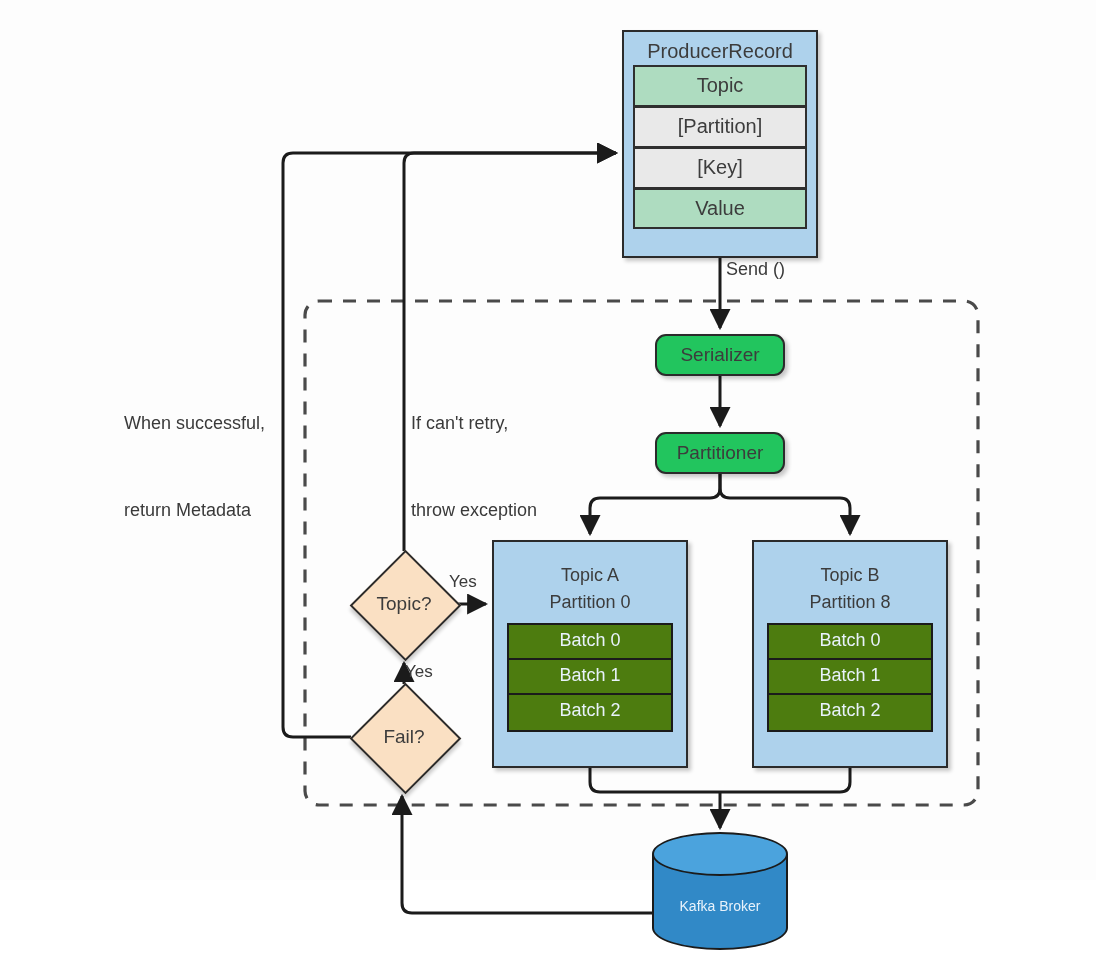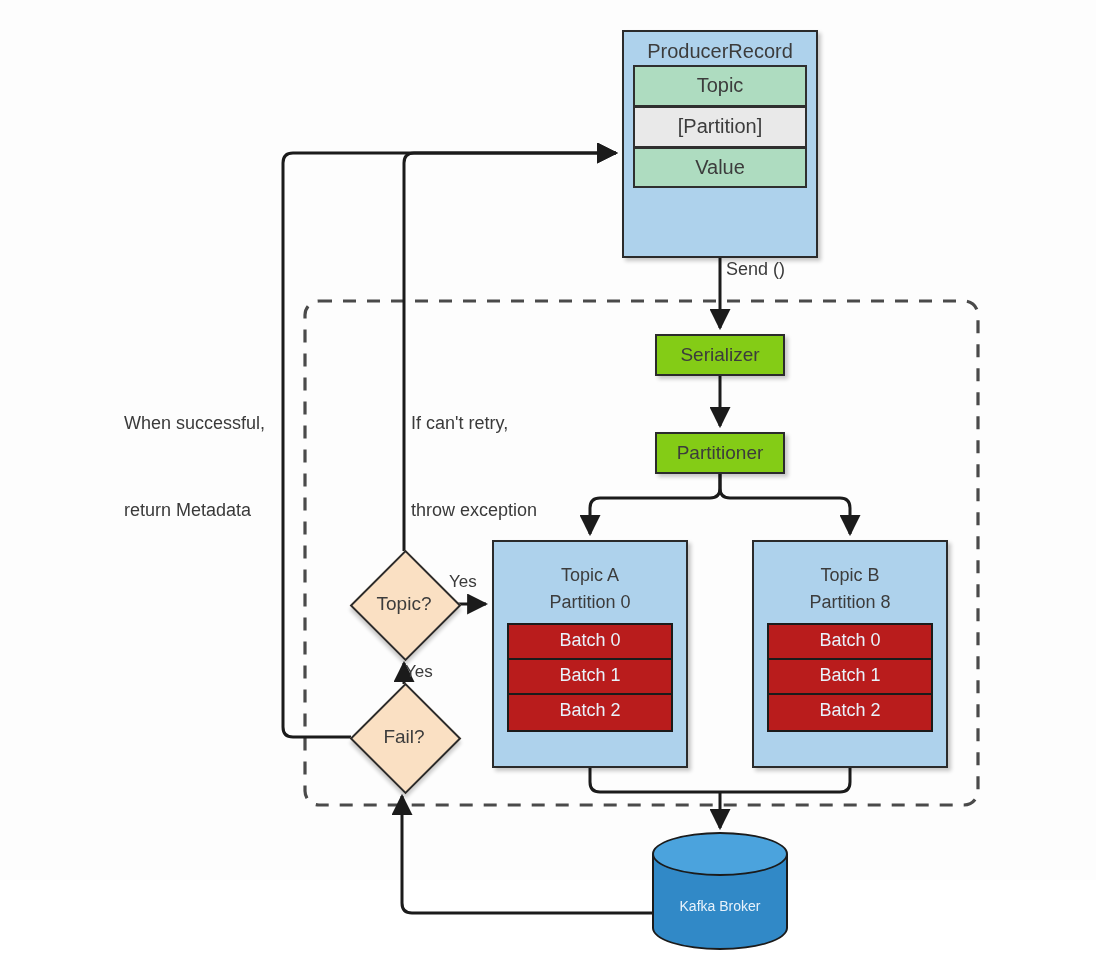--- a/index.html
+++ b/index.html
@@ -58,23 +58,24 @@
     line-height: 37px;
     font-size: 20px;
     color: #3c3c3c;
   }
   .pr-field.last { border-bottom-width: 2.2px; }
   .pr-field.green { background: #aedcc0; }
   .pr-field.grey  { background: #e9e9e9; }
 
   
   .proc {
-    background: #84cc16;
+    background: #22c55e;
     font-size: 19px;
     color: #3c3c3c;
+    border-radius: 11px;
   }
   #serializer {
     left: 655px; top: 334px; width: 130px; height: 42px; line-height: 38px;
   }
   #partitioner {
     left: 655px; top: 432px; width: 130px; height: 42px; line-height: 38px;
   }
 
   
   .topic-box {
@@ -88,21 +89,21 @@
     line-height: 24px;
     color: #3c3c3c;
     padding-top: 3px;
   }
   .batch-stack {
     margin-top: 9px;
     border: 2.2px solid #1b1b1b;
   }
   .batch {
     box-sizing: border-box;
-    background: #b91c1c;
+    background: #4d7c0f;
     color: #e8f2fb;
     font-size: 18px;
     height: 35px;
     line-height: 31px;
     border-bottom: 2.2px solid #1b1b1b;
   }
   .batch.last { border-bottom: none; }
 
   
   .diamond-wrap {
@@ -224,20 +225,21 @@
 
     <path d="M 404 551 L 404 163 Q 404 153 414 153 L 616 153" fill="none" stroke="#1b1b1b" stroke-width="3" marker-end="url(#arrow)"></path>
 
     <path d="M 351 737 L 293 737 Q 283 737 283 727 L 283 163 Q 283 153 293 153 L 616 153" fill="none" stroke="#1b1b1b" stroke-width="3" marker-end="url(#arrow)"></path>
   </svg>
 
   <div class="node" id="producer-record">
     <div class="pr-title">ProducerRecord</div>
     <div class="pr-field green">Topic</div>
     <div class="pr-field grey">[Partition]</div>
+    <div class="pr-field grey">[Key]</div>
     <div class="pr-field green last">Value</div>
   </div>
 
   <div class="node proc" id="serializer">Serializer</div>
 
   <div class="node proc" id="partitioner">Partitioner</div>
 
   <div class="node topic-box" id="topic-a">
     <div class="topic-title">Topic A</div>
     <div class="topic-title">Partition 0</div>

